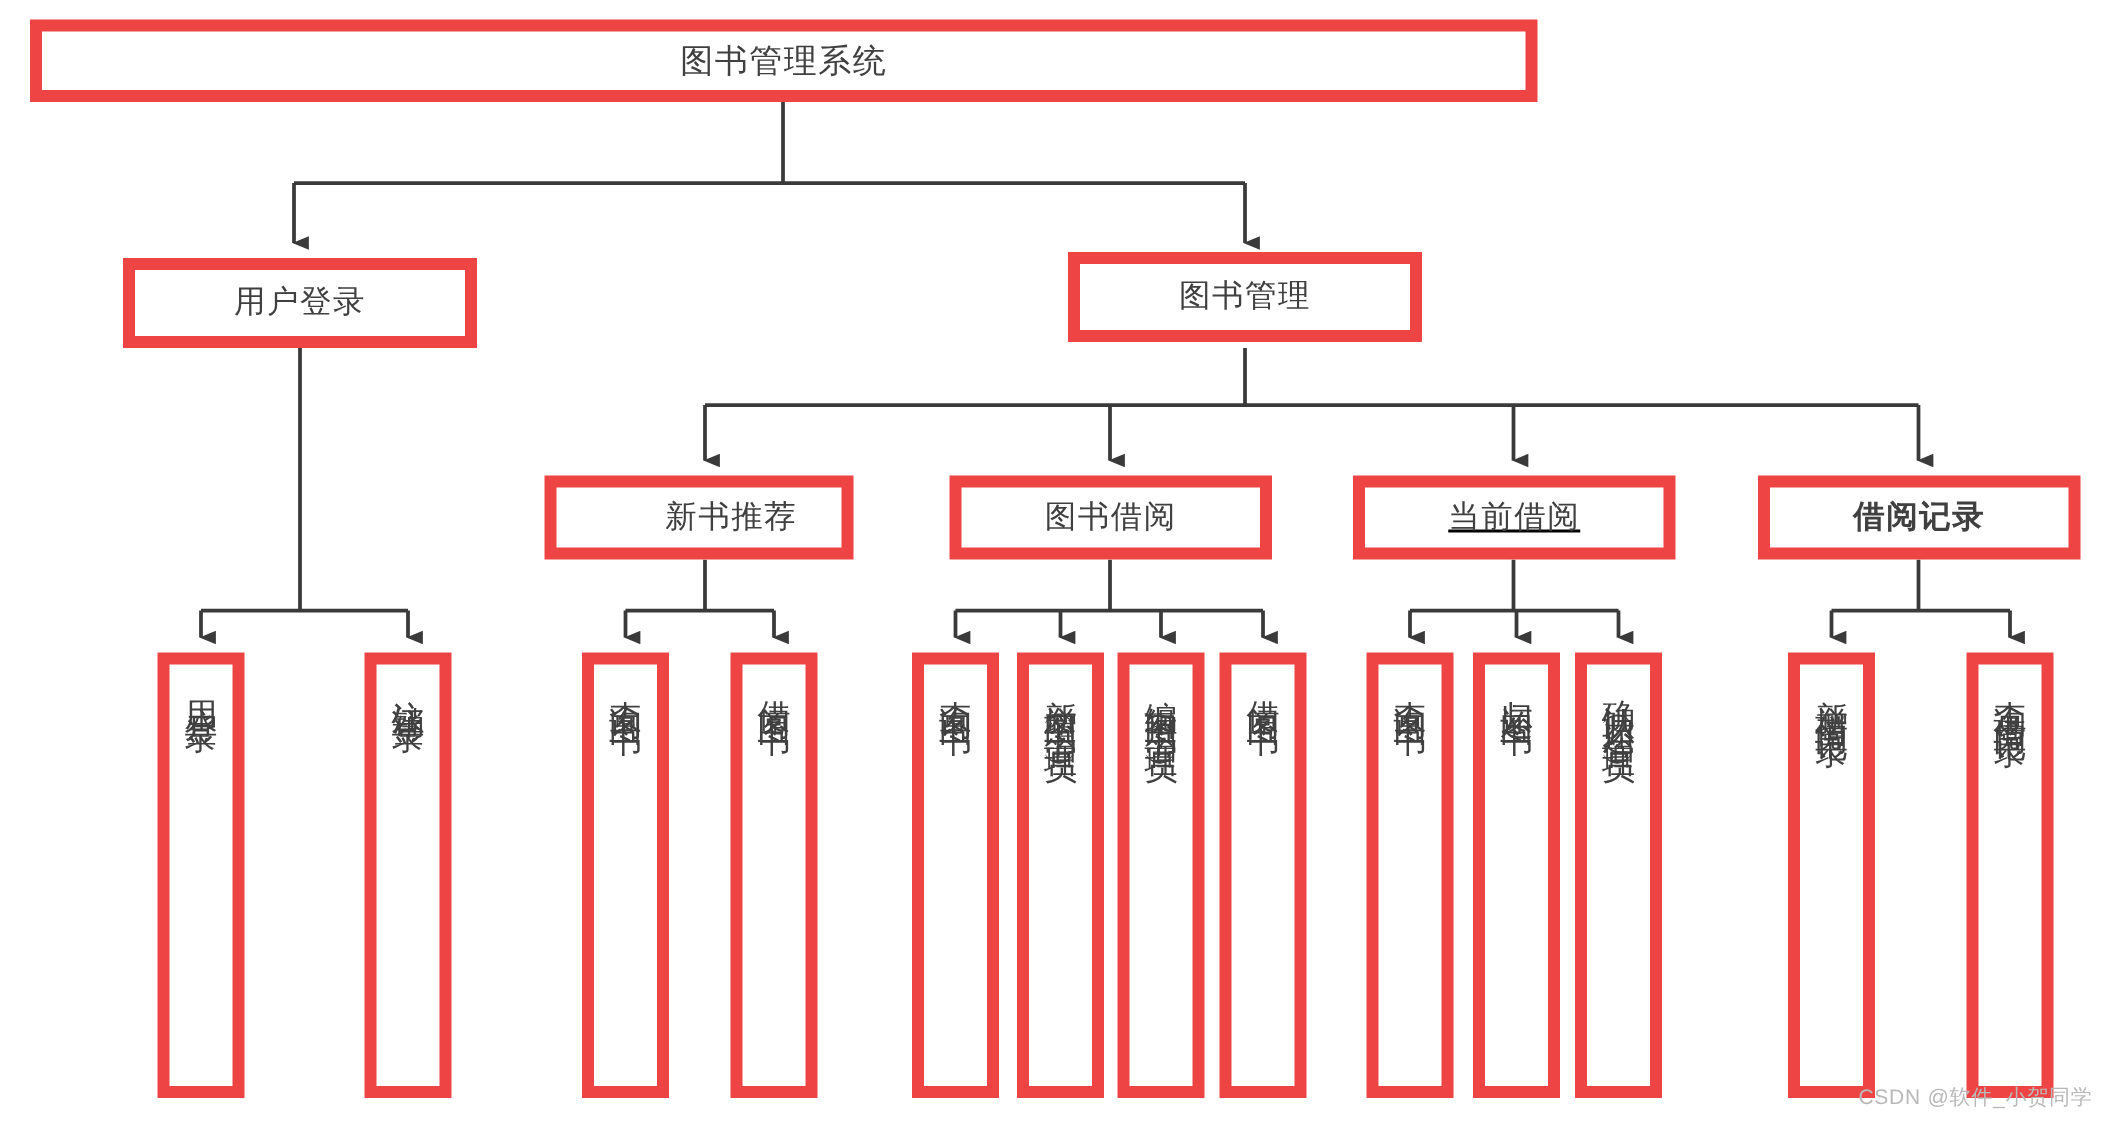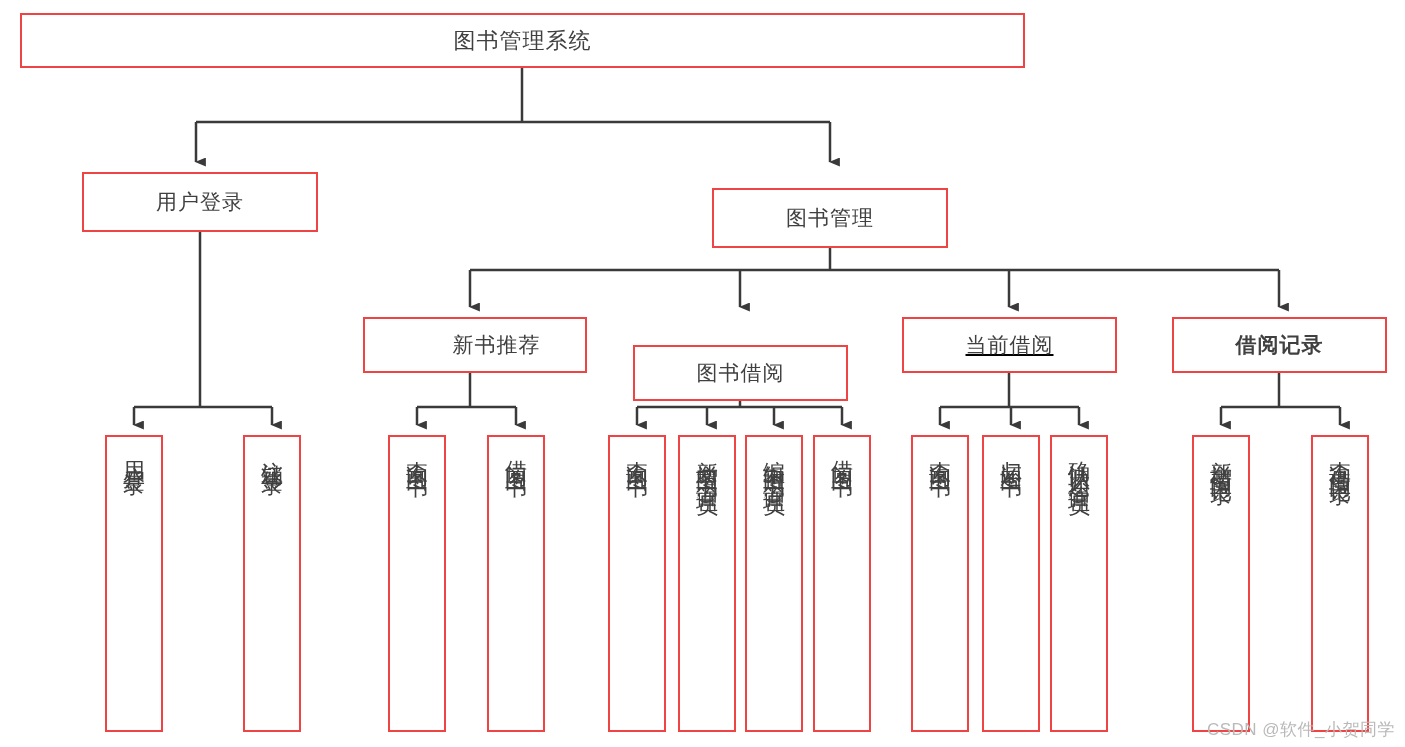--- a/index.html
+++ b/index.html
@@ -23,21 +23,21 @@
     left: 0;
     top: 0;
     width: 1405px;
     height: 747px;
     pointer-events: none;
   }
   .node {
     position: absolute;
     box-sizing: border-box;
     background: #ffffff;
-    border: 2px solid #ef4444;
+    border: 8px solid #ef4444;
     display: flex;
     align-items: center;
     justify-content: center;
     z-index: 3;
   }
   .node .node-label {
     color: #404040;
     font-size: 21px;
     line-height: 1.18;
     letter-spacing: 1px;
@@ -56,21 +56,21 @@
     letter-spacing: 5px;
     line-height: 1.0;
     white-space: nowrap;
   }
   .node.root .node-label { font-size: 22px; }
   #watermark {
     position: absolute;
     right: 10px;
     bottom: 6px;
     color: #b9b9b9;
-    font-size: 17px;
+    font-size: 14px;
     letter-spacing: 0.5px;
     z-index: 5;
     white-space: nowrap;
   }
 </style>
 </head>
 <body>
 
 <div id="canvas">
 
@@ -136,28 +136,28 @@
     </g>
   </svg>
 
   <div class="node root" style="left:20px; top:13px; width:1005px; height:55px;">
     <span class="node-label">图书管理系统</span>
   </div>
 
   <div class="node" style="left:82px; top:172px; width:236px; height:60px;">
     <span class="node-label">用户登录</span>
   </div>
-  <div class="node" style="left:712px; top:188px; width:236px; height:60px;">
+  <div class="node" style="left:712px; top:168px; width:236px; height:60px;">
     <span class="node-label">图书管理</span>
   </div>
 
-  <div class="node" style="left:363px; top:317px; width:224px; height:56px;padding-left:43px;">
+  <div class="node" style="left:363px; top:317px; width:206px; height:56px;padding-left:43px;">
     <span class="node-label">新书推荐</span>
   </div>
-  <div class="node" style="left:633px; top:317px; width:215px; height:56px;margin-top:28px;">
+  <div class="node" style="left:633px; top:317px; width:215px; height:56px;">
     <span class="node-label">图书借阅</span>
   </div>
   <div class="node" style="left:902px; top:317px; width:215px; height:56px;text-decoration:underline;">
     <span class="node-label">当前借阅</span>
   </div>
   <div class="node" style="left:1172px; top:317px; width:215px; height:56px;font-weight:bold;">
     <span class="node-label">借阅记录</span>
   </div>
 
   <div class="node vertical" style="left:105px; top:435px; width:58px; height:297px;">

